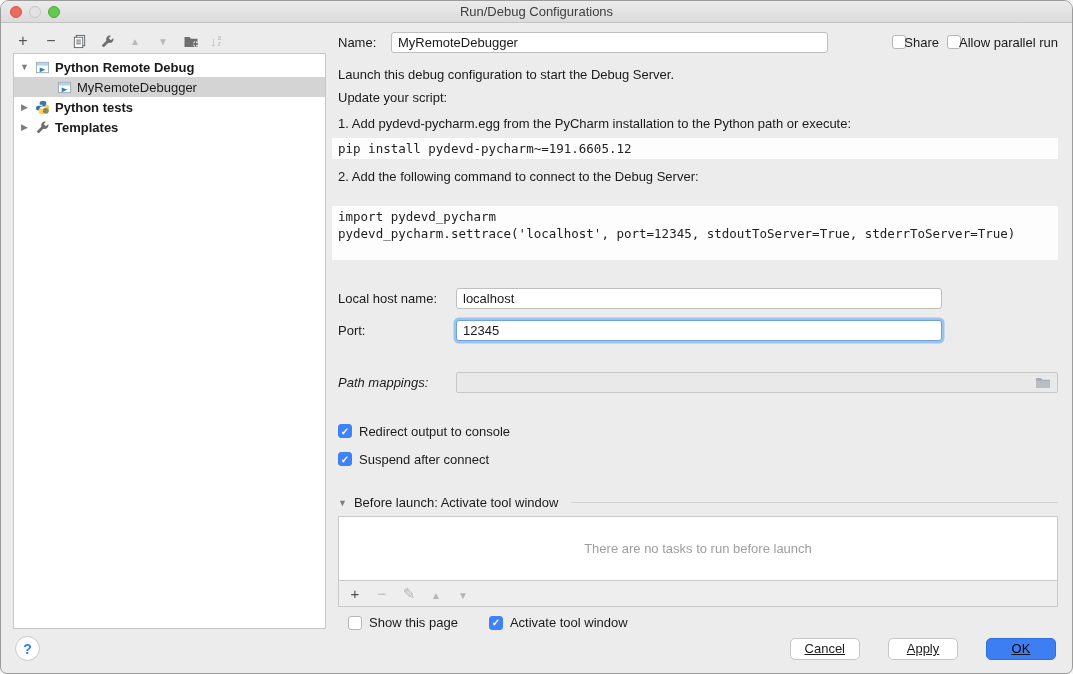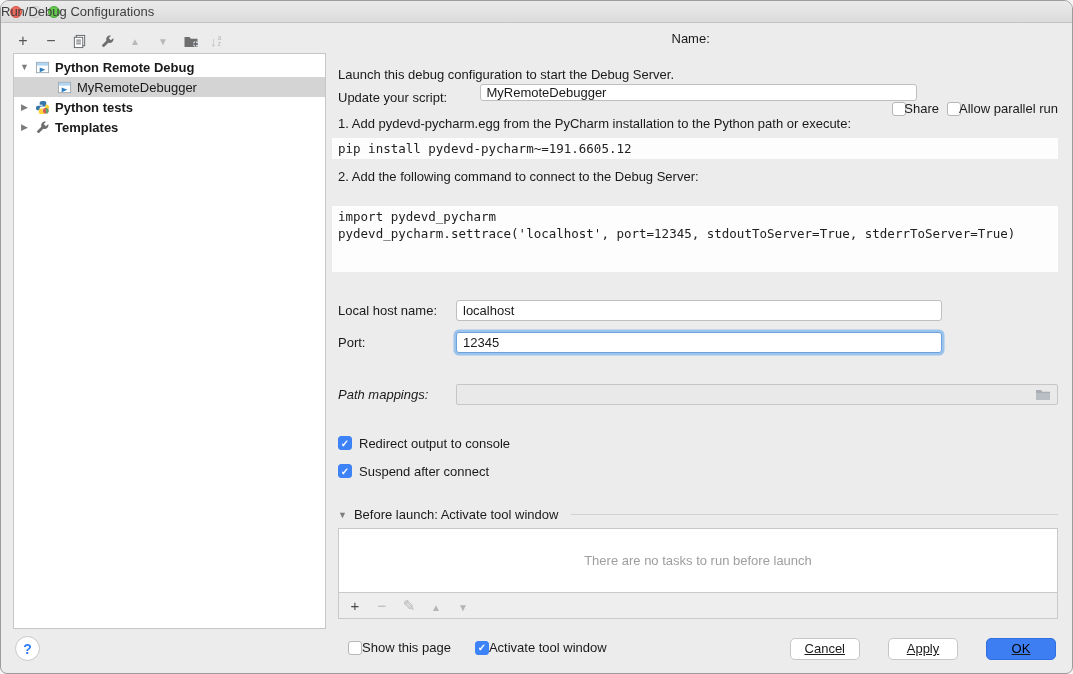--- a/index.html
+++ b/index.html
@@ -14,21 +14,21 @@
   .titlebar {
     position:absolute; left:0; top:0; right:0; height:22px;
     background:linear-gradient(#ecebec,#dcdbdc); border-bottom:1px solid #c3c3c3;
   }
   .traffic { position:absolute; left:9px; top:5px; display:flex; gap:7px; }
   .tl { width:12px; height:12px; border-radius:50%; display:inline-block; }
   .tl.red   { background:#ee6a5e; border:1px solid #d65548; }
   .tl.gray  { background:#e4e3e3; border:1px solid #c6c5c5; }
   .tl.green { background:#64c94f; border:1px solid #4aa73a; }
   .wtitle { position:absolute; left:0; right:0; top:0; height:26px; line-height:21px;
-            text-align:left; color:#3e3e3e; }
+            text-align:center; color:#3e3e3e; }
   
   .left-toolbar { position:absolute; left:13px; top:29px; height:22px;
                   display:flex; align-items:center; gap:10px; }
   .tbi { width:18px; height:18px; display:flex; align-items:center; justify-content:center;
          color:#545454; font-size:16px; }
   .tbi.disabled { color:#b8b8b8; }
   .tbi .tri { font-size:10px; }
   .sorticon { display:flex; align-items:center; color:#b8b8b8; font-size:13px; }
   .sorticon .az { display:flex; flex-direction:column; font-size:7px; line-height:6px;
                   font-style:normal; margin-left:1px; }
@@ -38,21 +38,21 @@
   .trow { display:flex; align-items:center; height:20px; gap:5px; padding-left:5px; }
   .trow.selected { background:#d4d4d4; }
   .trow .disc { width:11px; text-align:center; color:#7d7d7d; font-size:9px; flex:0 0 11px; }
   .trow .tlabel { font-weight:bold; }
   .trow .tlabel.normal { font-weight:normal; }
   .indent2 { padding-left:43px; }
   .ticon { width:15px; height:15px; flex:0 0 15px; position:relative; }
   
   .main { position:absolute; left:337px; top:30px; width:720px; }
   .row { display:flex; align-items:center; }
-  .namerow { height:22px;flex-direction:column; }
+  .namerow { height:22px; }
   .lbl { color:#1a1a1a; }
   .namelbl { width:53px; flex:0 0 53px; }
   input.txt {
     height:21px; border:1px solid #bfbfbf; border-radius:3px; background:#fff;
     font-family:"Liberation Sans", sans-serif; font-size:13px; color:#1a1a1a;
     padding:0 6px; outline:none;
   }
   .name-input { width:437px; }
   .cbgroup { margin-left:auto; display:flex; align-items:center; gap:0; }
   .cb { width:14px; height:14px; border:1px solid #b6b6b6; border-radius:3px;
@@ -61,21 +61,21 @@
   .cb.checked { background:var(--accent,#3e82f7); border-color:var(--accent,#3e82f7);
         color:#fff; font-size:10px; font-weight:bold; }
   .cb-label { margin-left:-2px; }
   .gap8 { width:8px; }
   .instr { margin-top:13px; line-height:17px; }
   .instr p { margin-bottom:6px; }
   .instr p.step { margin-top:9px; }
   .codeblock { background:#fdfdfd; font-family:"DejaVu Sans Mono", monospace;
                font-size:12.5px; color:#212121; padding:2px 6px; margin:5px 0 6px -6px;
                width:726px; line-height:17px; }
-  .codeblock.tall { padding-bottom:30px;margin-top:21px; }
+  .codeblock.tall { padding-bottom:18px;margin-top:21px; }
   .fieldrow { margin-top:9px; height:23px; }
   .fieldrow .flabel { width:118px; flex:0 0 118px; }
   .wide { width:486px; }
   input.focused { border:1px solid #6ea2dd; box-shadow:0 0 0 2.5px var(--focus,#9cc3ec); }
   .pathfield { width:602px; height:21px; border:1px solid #c6c6c6; background:#e9e9e9;
                border-radius:2px; display:flex; align-items:center; justify-content:flex-end;
                padding-right:6px; }
   .mt27 { margin-top:27px; }
   .mt29 { margin-top:29px;font-style:italic; }
   .cbrow { margin-top:12px; display:flex; align-items:center; gap:7px; height:16px; }
@@ -85,21 +85,21 @@
   .bl-header .disc { color:#7d7d7d; font-size:9px; }
   .bl-header .hr { flex:1; border-top:1px solid #d2d2d2; margin-left:6px; }
   .tasks-box { margin-top:6px; height:65px; background:#fff;
                border:1px solid #c9c9c9; display:flex; align-items:center;
                justify-content:center; color:#9e9e9e; }
   .tasks-toolbar { height:26px; background:#eeeeee; border:1px solid #c9c9c9; border-top:none;
                    display:flex; align-items:center; gap:13px; padding-left:9px; }
   .tti { color:#4a4a4a; font-size:15px; width:14px; text-align:center; }
   .tti.disabled { color:#b5b5b5; }
   .tti .tri { font-size:10px; }
-  .showrow { margin-top:21px; display:flex; align-items:center; padding-left:10px; }
+  .showrow { margin-top:8px; display:flex; align-items:center; gap:7px; padding-left:10px; }
   .showrow .second { margin-left:24px; }
   
   .footer { position:absolute; left:0; right:0; bottom:0; height:46px; }
   .help-btn { position:absolute; left:14px; top:9px; width:25px; height:25px;
               border-radius:50%; background:#fff; border:1px solid #c8c8c8;
               color:#2e7cf6; font-weight:bold; font-size:14px;
               display:flex; align-items:center; justify-content:center; }
   .btns { position:absolute; right:16px; top:11px; display:flex; gap:28px;text-decoration:underline; }
   .btn { min-width:70px; height:22px; border:1px solid #c6c6c6; border-radius:5px;
          background:#fff; font-family:"Liberation Sans", sans-serif; font-size:13px;

